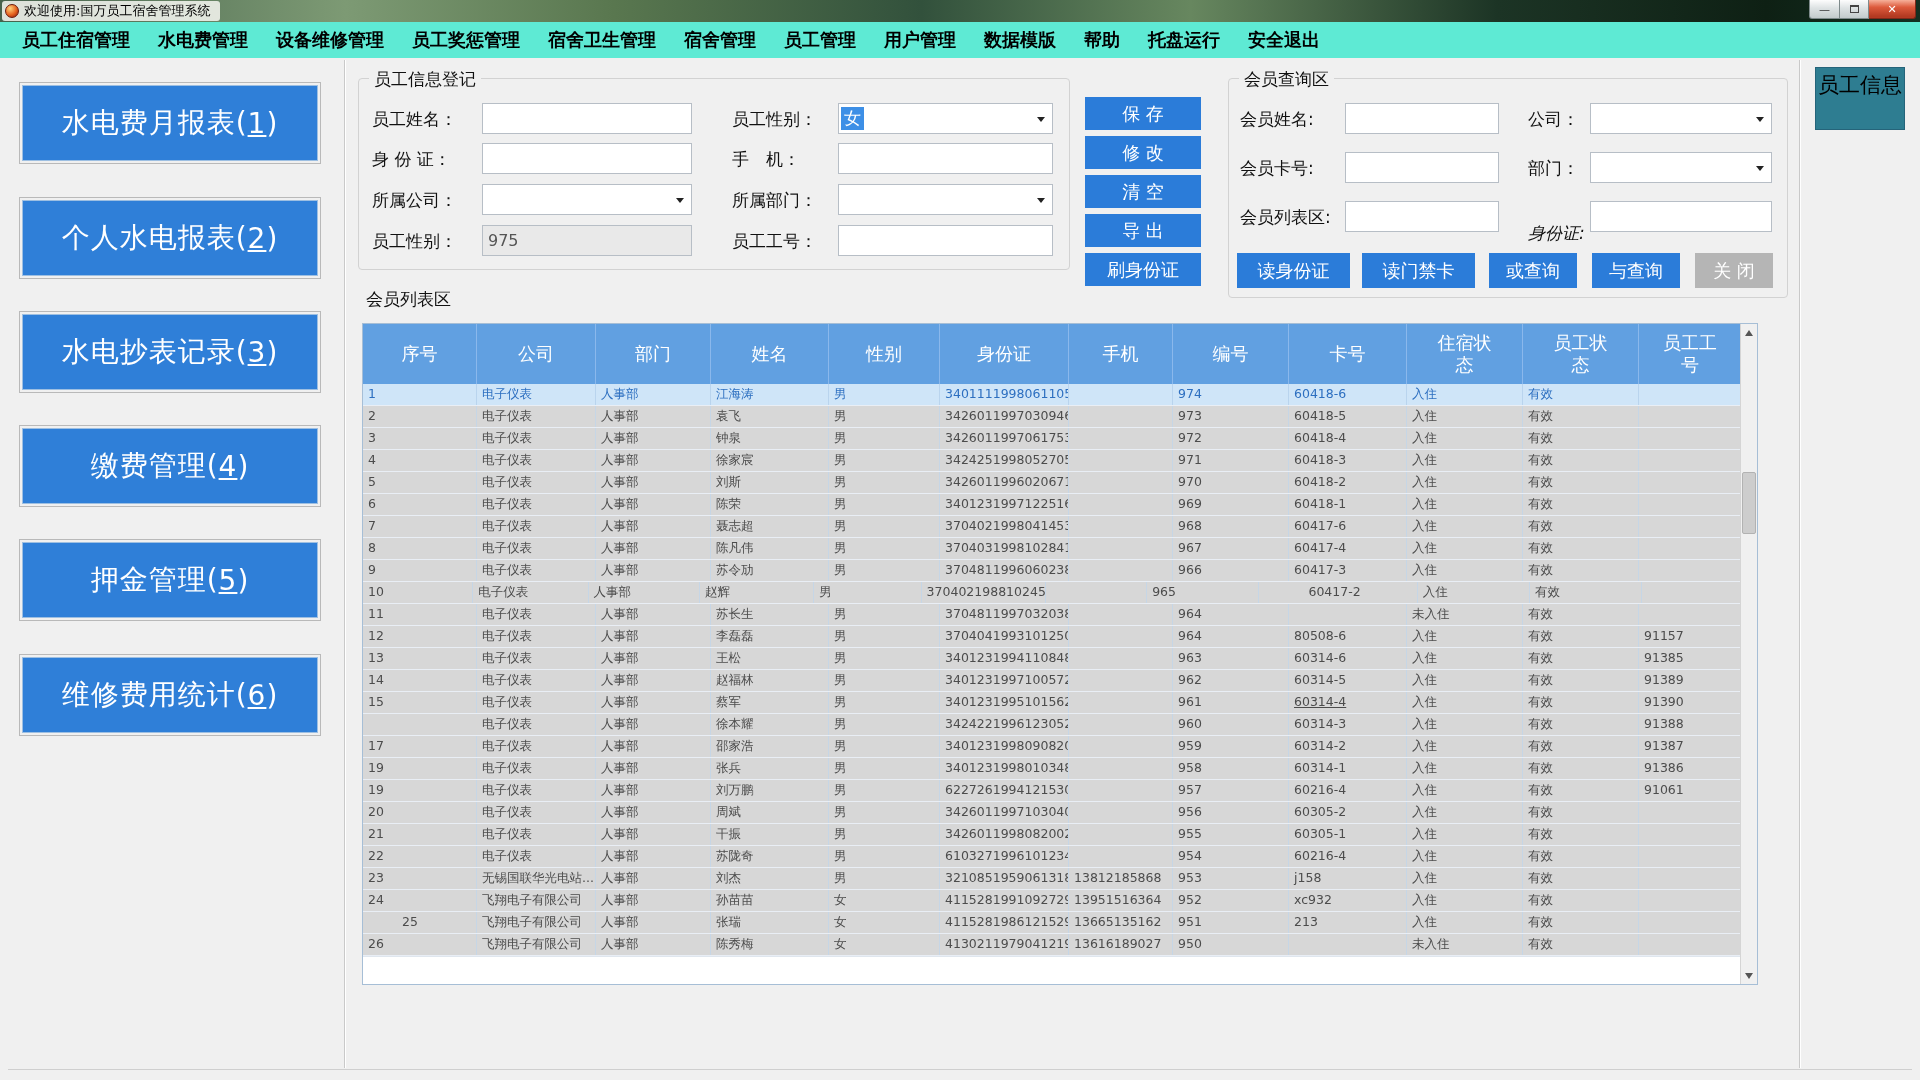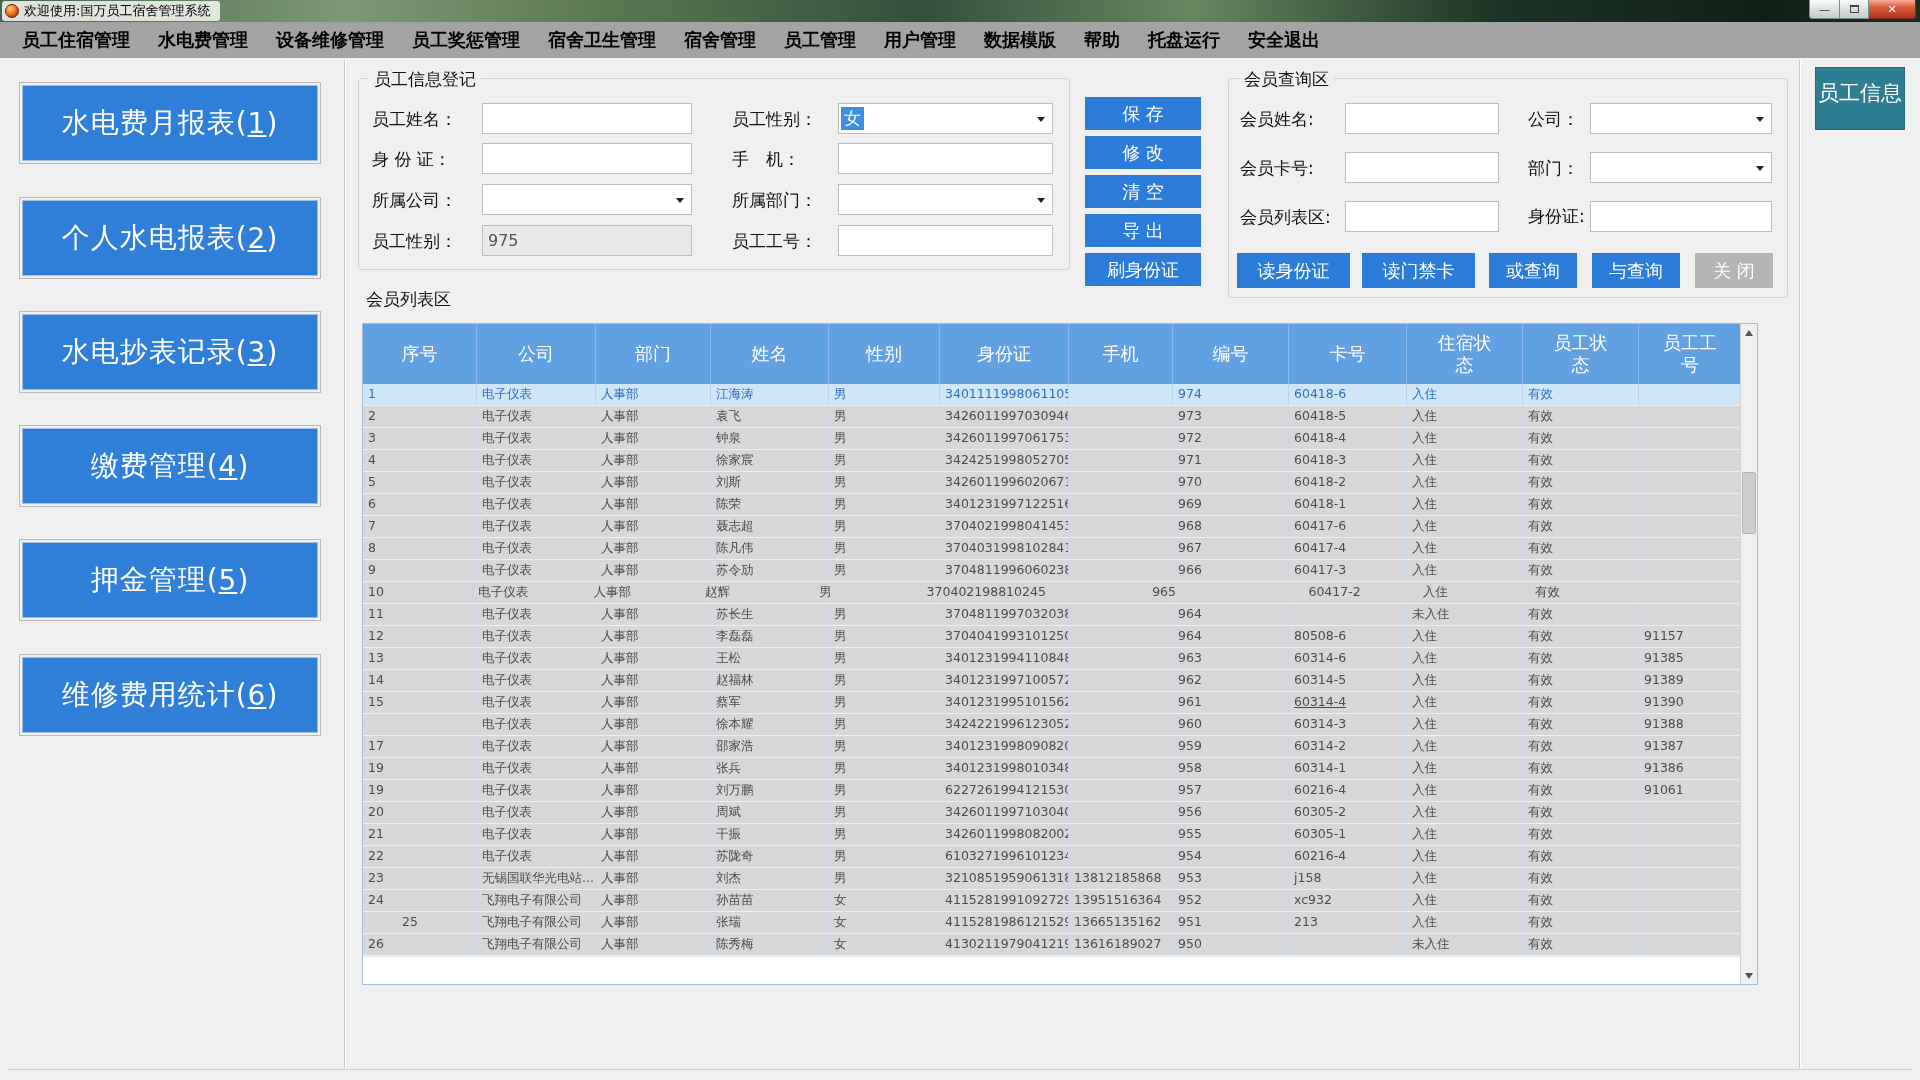--- a/index.html
+++ b/index.html
@@ -17,21 +17,21 @@
   .winbtn { height:19px; display:flex; align-items:center; justify-content:center;
     border:1px solid #7e8a8b; border-top:none; font-size:11px; color:#333;
     background:linear-gradient(180deg,#fdfdfd,#dde2e3 45%,#c3cbcc); }
   .winbtn.min { width:31px; border-radius:0 0 0 3px; }
   .winbtn.max { width:29px; border-left:none; }
   .winbtn.close { width:47px; border-left:none; border-radius:0 0 3px 0; color:#fff; font-weight:bold;
     background:linear-gradient(180deg,#f6b09a,#dd5a3c 40%,#b33a22 90%); border-color:#7e2819; }
   .maxglyph { width:9px; height:8px; border:1px solid #444; border-top:2px solid #444; background:transparent; }
 
   
-  .menubar { position:absolute; left:0; top:22px; width:1920px; height:36px; background:#a3a3a3;
+  .menubar { position:absolute; left:0; top:22px; width:1920px; height:36px; background:#5eead4;
     display:flex; align-items:center; padding-left:8px; }
   .menu-item { font-size:18px; font-weight:600; color:#000; padding:4px 14px; white-space:nowrap; }
 
   
   .vline { position:absolute; top:60px; bottom:12px; width:2px; background:#c9c9c9; border-right:1px solid #fff; }
   .vline.left { left:344px; } .vline.right { left:1799px; }
   .hline-bottom { position:absolute; left:8px; right:8px; bottom:10px; height:1px; background:#cfcfcf; }
 
   
   .side-btn { position:absolute; left:22px; width:296px; height:76px; background:#2f7fd8; color:#fff;
@@ -71,22 +71,22 @@
     border-right:1px solid #c6d6e6; }
   .trow.sel .td { color:#2d6fc0; border-right-color:#b9d4ee; }
   .tbottom { width:1379px; height:30px; background:#fff; border-top:1px solid #dfe6ee; }
   .vscroll { position:absolute; right:0; top:0; width:17px; height:660px; background:#f0f0f0; border-left:1px solid #d5d5d5; }
   .varrow { position:absolute; left:0; width:16px; height:17px; display:flex; align-items:center; justify-content:center; }
   .varrow .tri-up { width:0;height:0;border-left:4px solid transparent;border-right:4px solid transparent;border-bottom:6px solid #555; }
   .varrow .tri-dn { width:0;height:0;border-left:4px solid transparent;border-right:4px solid transparent;border-top:6px solid #555; }
   .vthumb { position:absolute; left:1px; width:14px; top:148px; height:62px; background:#cdcdcd; border:1px solid #b2b2b2; border-radius:2px; }
 
   
-  .emp-info-btn { position:absolute; left:1815px; top:67px; width:90px; height:63px; background:#2e7d91; color:#ffffff;
-    font-size:21px; line-height:27px; text-align:center; padding-top:12px; border:1px solid #25647a; cursor:default; }
+  .emp-info-btn { position:absolute; left:1815px; top:67px; width:90px; height:63px; background:#2e7d91; color:#000000;
+    font-size:21px; line-height:27px; text-align:center; padding-top:4px; border:1px solid #25647a; cursor:default; }
 </style>
 </head>
 <body>
 
 <div class="titlebar">
   <div class="title-pill">
     <span class="app-ico"></span>
     <span>欢迎使用:国万员工宿舍管理系统</span>
   </div>
   <div class="winbtns">
@@ -173,21 +173,21 @@
 <input class="fld-input" style="left: 1345px; top: 201px; width: 154px;">
 
 <span class="fld-label" style="left:1528px; top:108px;">公司：</span>
 <div class="combo" style="left:1590px; top:103px; width:182px;">
     <span class="arrow"></span>
   </div>
 <span class="fld-label" style="left:1528px; top:157px;">部门：</span>
 <div class="combo" style="left:1590px; top:152px; width:182px;">
     <span class="arrow"></span>
   </div>
-<span class="fld-label" style="left:1528px; top:205px;">身份证:</span>
+<span class="fld-label" style="left:1528px; top:222px;font-style:italic;">身份证:</span>
 <input class="fld-input" style="left: 1590px; top: 201px; width: 182px;">
 
 <div id="querybtns">
     <div class="q-btn" style="left: 1237px; width: 113px; top: 253px;">读身份证</div>
     <div class="q-btn" style="left: 1362px; width: 113px; top: 253px;">读门禁卡</div>
     <div class="q-btn" style="left: 1489px; width: 88px; top: 253px;">或查询</div>
     <div class="q-btn" style="left: 1592px; width: 88px; top: 253px;">与查询</div>
     <div class="q-btn gray" style="left: 1695px; width: 78px; top: 253px;">关 闭</div>
   </div>
 

